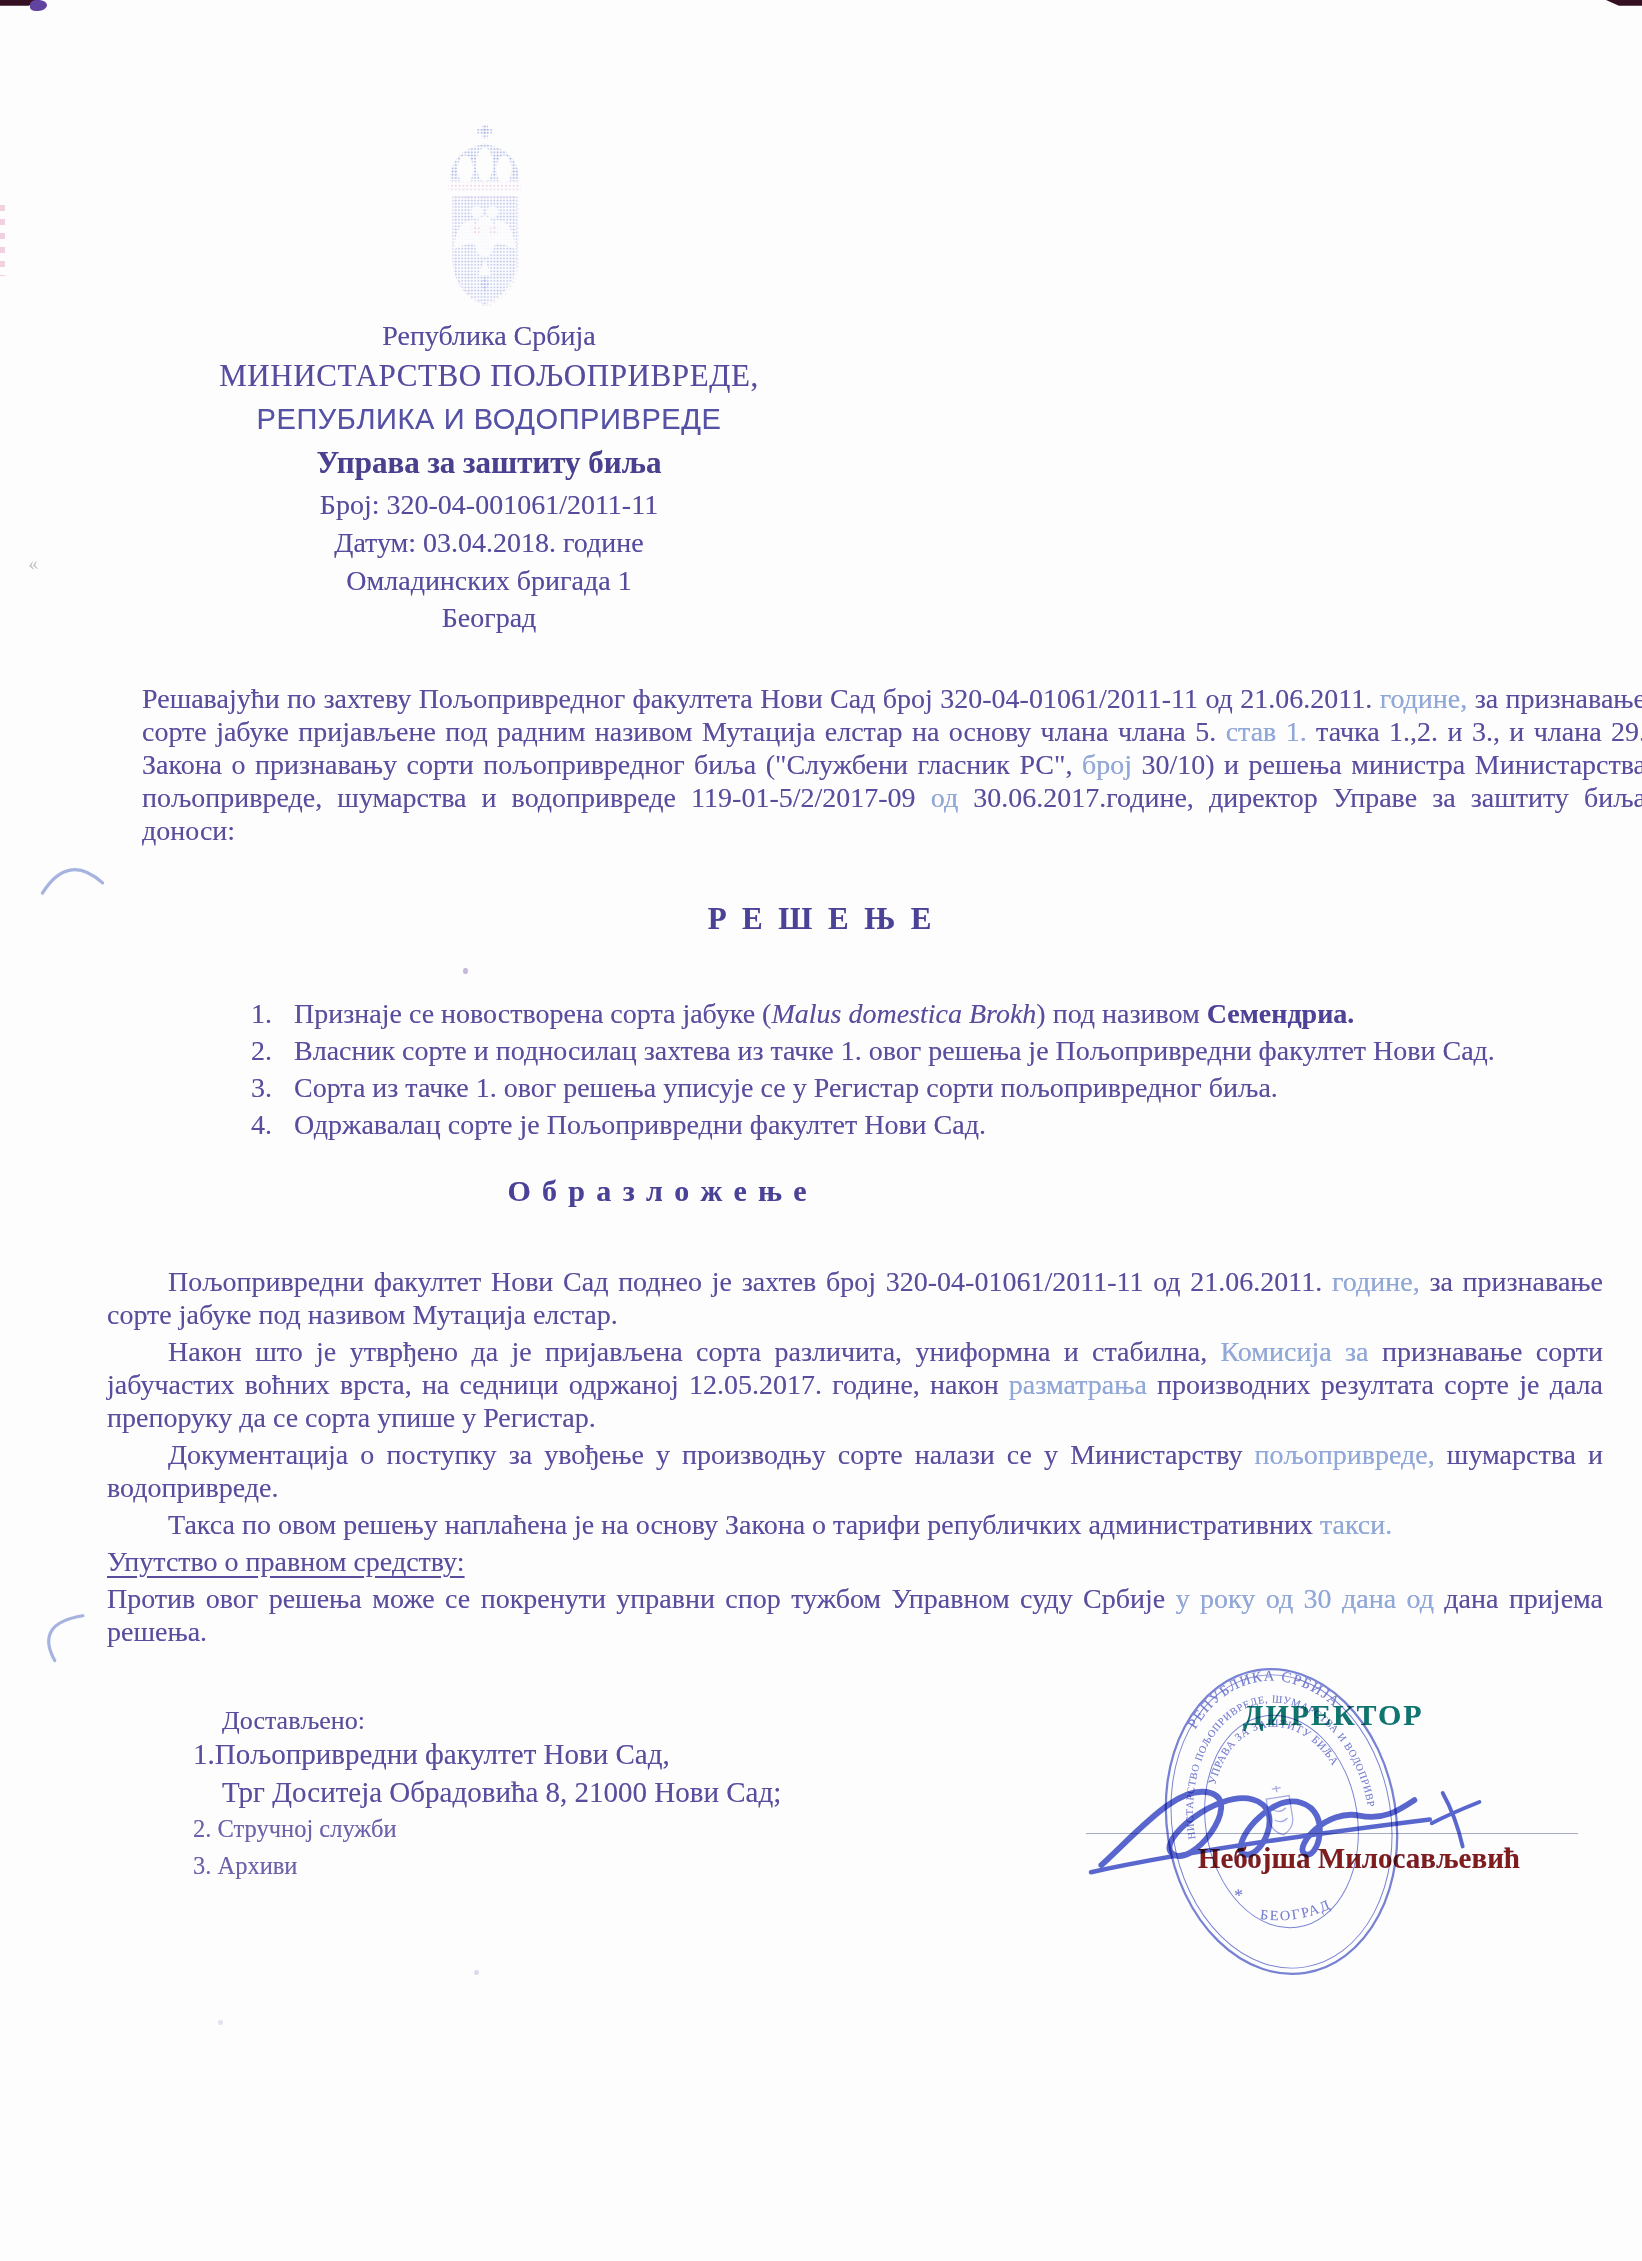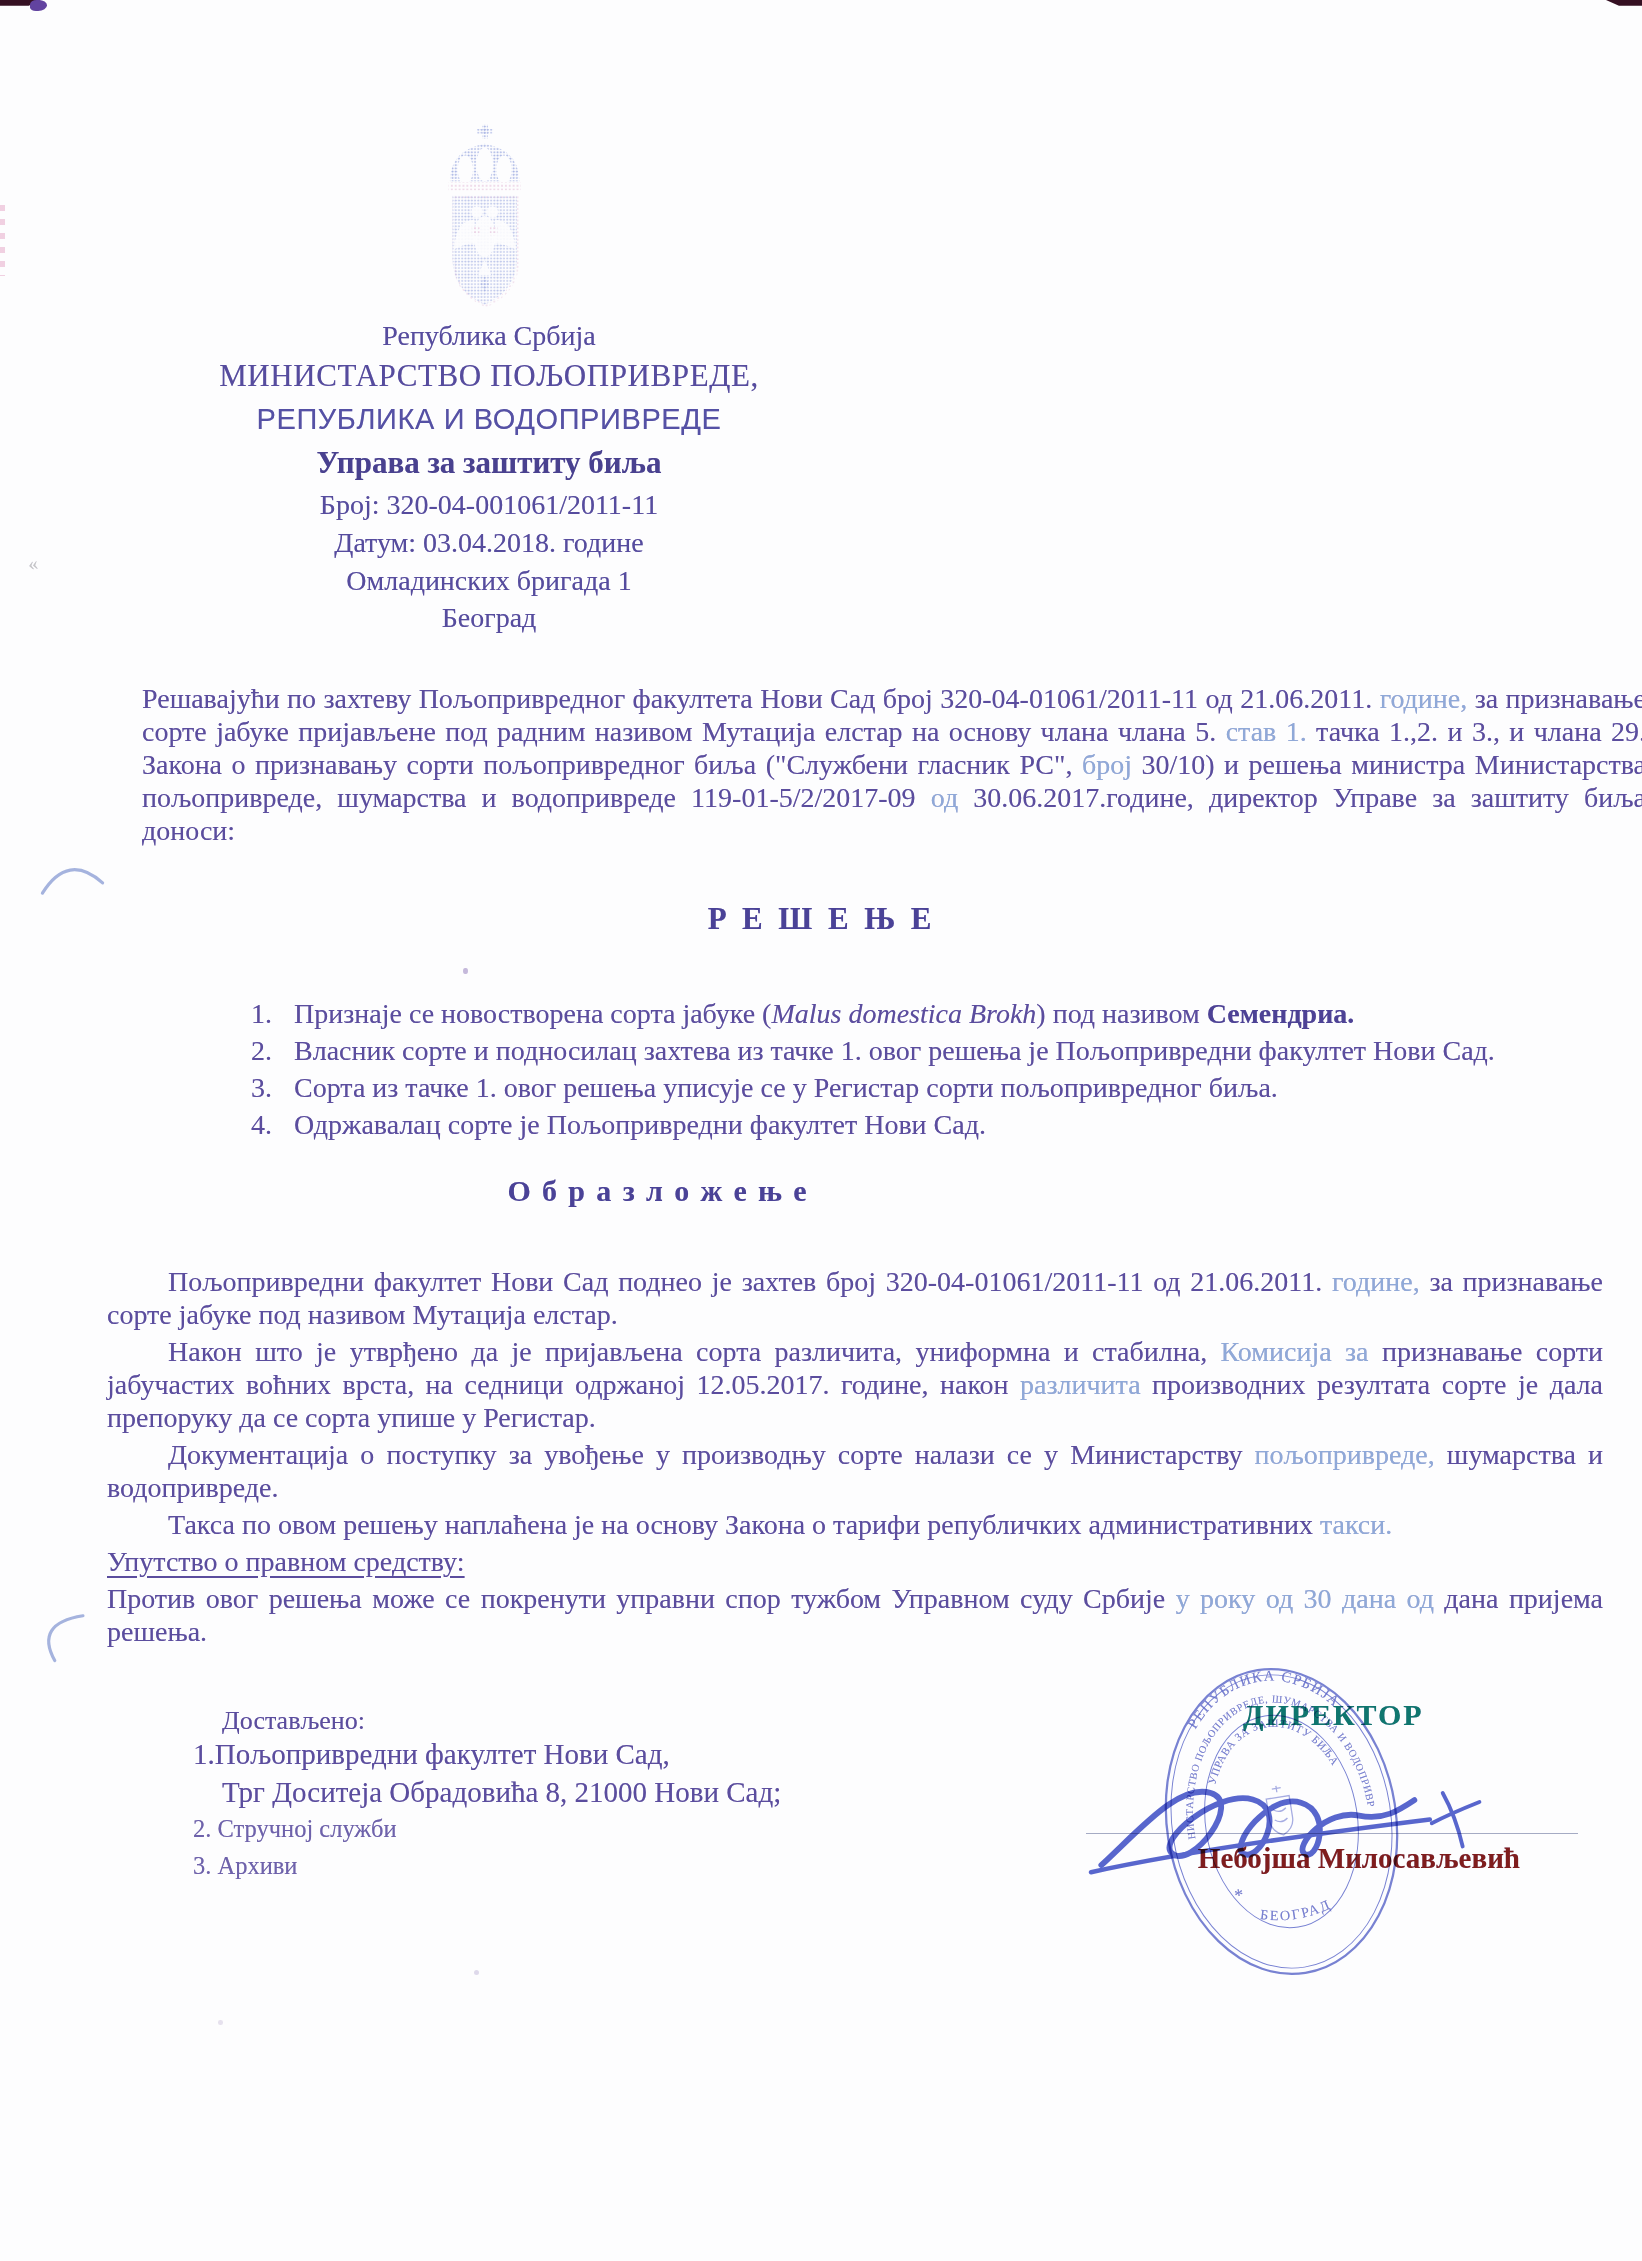--- a/index.html
+++ b/index.html
@@ -172,21 +172,21 @@
     <div class="drow">
       <span class="dnum">4.</span>
       <span class="dtext"><span>Одржавалац сорте је Пољопривредни факултет Нови Сад.</span></span>
     </div>
   </div>
 
   <div class="abs sec-title2">О б р а з л о ж е њ е</div>
 
   <div class="abs rationale">
     <p class="just indent"><span>Пољопривредни факултет Нови Сад поднео је захтев број 320-04-01061/2011-11 од 21.06.2011. </span><span class="seg-faded">године,</span><span> за признавање сорте јабуке под називом  Мутација елстар.</span></p>
-    <p class="just indent"><span>Након што је утврђено да је пријављена сорта различита, униформна и стабилна, </span><span class="seg-faded">Комисија за</span><span> признавање сорти јабучастих воћних врста, на седници одржаној 12.05.2017. године, након </span><span class="seg-faded">различита</span><span> производних резултата сорте је дала препоруку да се сорта упише у Регистар.</span></p>
+    <p class="just indent"><span>Након што је утврђено да је пријављена сорта различита, униформна и стабилна, </span><span class="seg-faded">Комисија за</span><span> признавање сорти јабучастих воћних врста, на седници одржаној 12.05.2017. године, након </span><span class="seg-faded">разматрања</span><span> производних резултата сорте је дала препоруку да се сорта упише у Регистар.</span></p>
     <p class="just indent"><span>Документација о поступку за увођење у производњу сорте налази се у Министарству </span><span class="seg-faded">пољопривреде,</span><span> шумарства и водопривреде.</span></p>
     <p class="just indent"><span>Такса по овом решењу наплаћена је на основу Закона о тарифи републичких административних </span><span class="seg-faded">такси.</span></p>
     <p class="underline-head">Упутство о правном средству:</p>
     <p class="just"><span>Против овог решења може се покренути управни спор тужбом Управном суду Србије </span><span class="seg-faded">у року од 30 дана од</span><span> дана пријема решења.</span></p>
   </div>
 
   <div class="abs del-label">Достављено:</div>
   <div class="abs del-1">1.Пољопривредни факултет Нови Сад,</div>
   <div class="abs del-addr">Трг Доситеја Обрадовића 8, 21000 Нови Сад;</div>
   <div class="abs del-2">2. Стручној служби</div>

